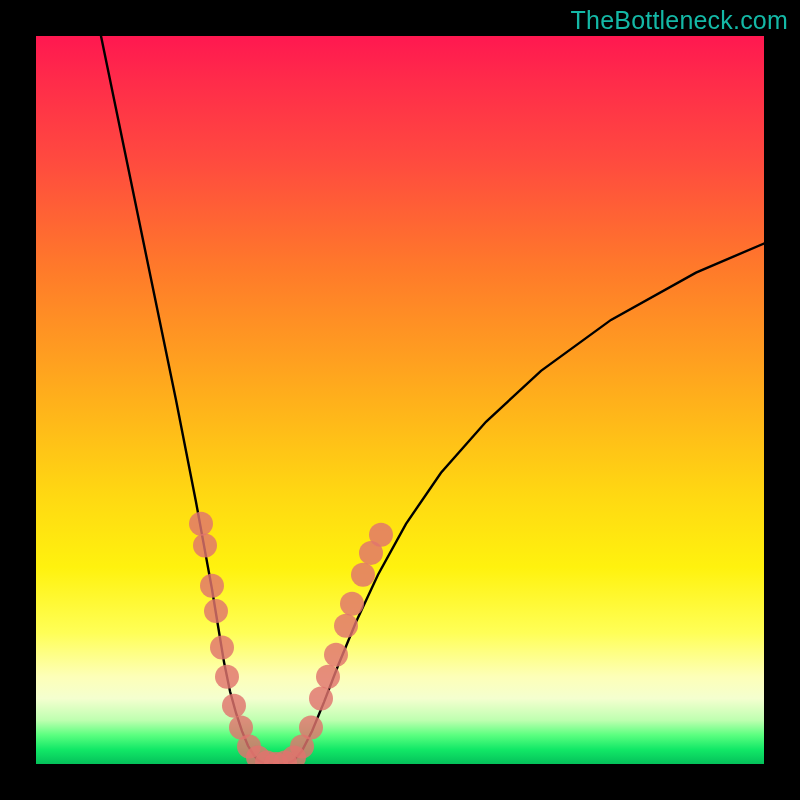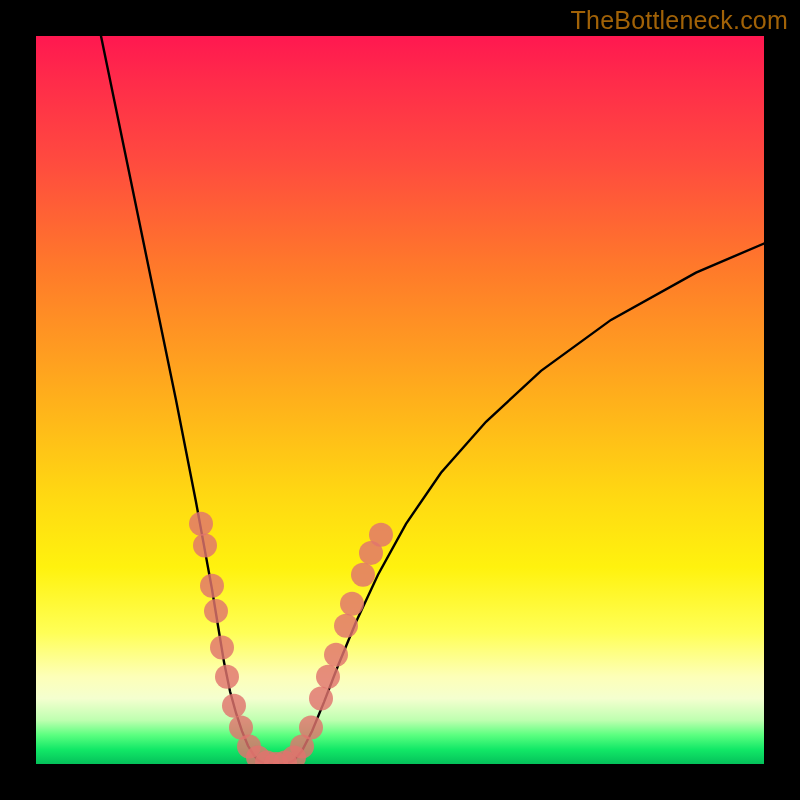--- a/index.html
+++ b/index.html
@@ -14,21 +14,21 @@
   .stage {
     position: relative;
     width: 800px;
     height: 800px;
     background: #000;
   }
   .watermark {
     position: absolute;
     top: 6px;
     right: 12px;
-    color: #a16207;
+    color: #14b8a6;
     font-size: 25px;
     font-weight: 500;
     letter-spacing: 0.2px;
     z-index: 30;
     user-select: none;
   }
   .plot-area {
     position: absolute;
     left: 36px;
     top: 36px;

